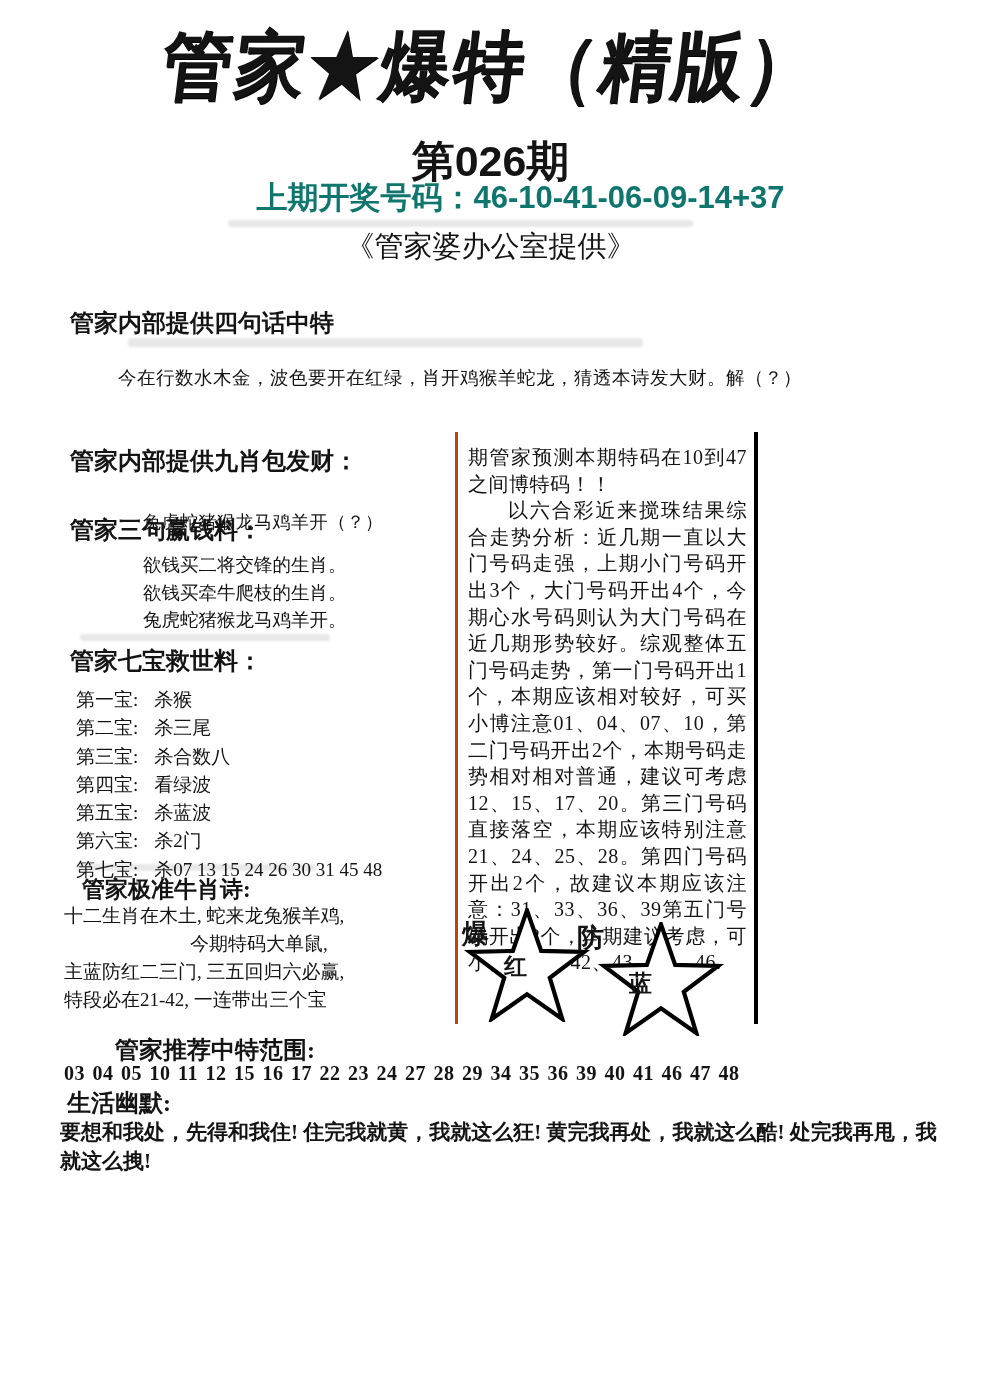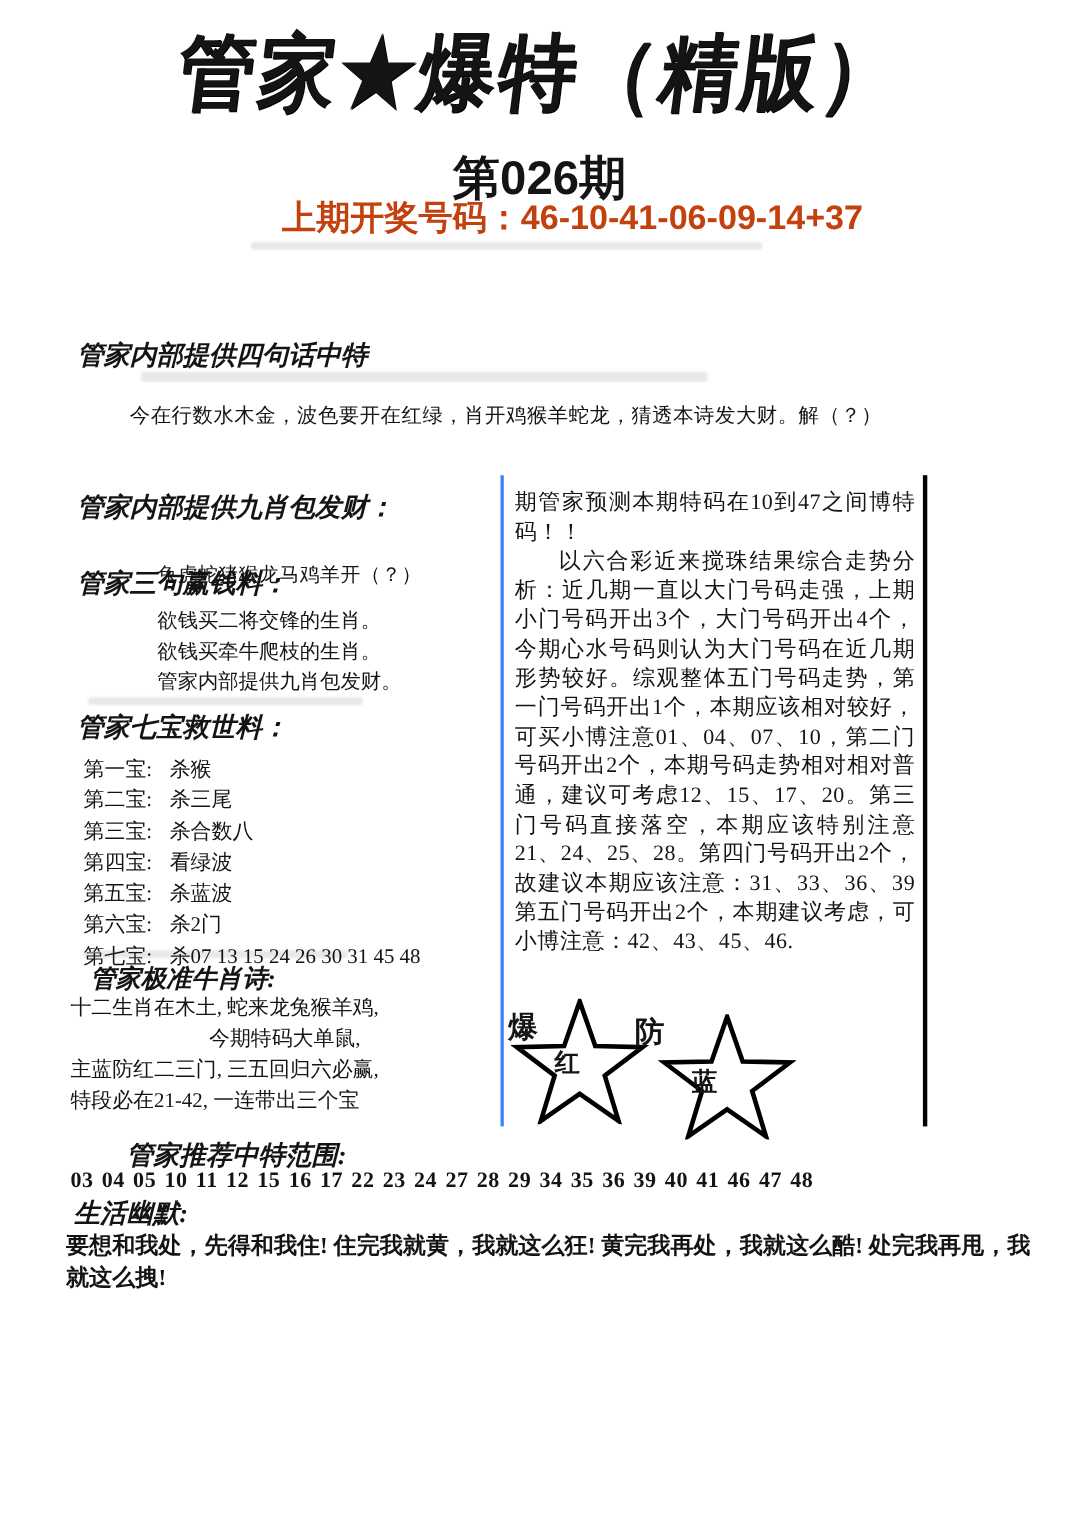--- a/index.html
+++ b/index.html
@@ -9,24 +9,24 @@
   }
   .abs{position:absolute;white-space:nowrap;}
   
   .main-title{
     left:0;top:20px;width:100%;text-align:center;
     font-size:70px;font-weight:900;letter-spacing:3px;
     transform:skewX(-7deg) scaleY(1.08);transform-origin:center;
     text-shadow:1px 1px 0 #000;
   }
   .issue{left:0;top:133px;width:100%;text-align:center;font-size:43px;font-weight:bold;font-family:"Liberation Sans","DejaVu Sans",sans-serif;}
-  .draw{left:60px;top:177px;width:921px;text-align:center;font-size:31px;font-weight:bold;color:#c2410c;font-family:"Liberation Sans","DejaVu Sans",sans-serif;}
+  .draw{left:60px;top:177px;width:921px;text-align:center;font-size:31px;font-weight:bold;color:#0f766e;font-family:"Liberation Sans","DejaVu Sans",sans-serif;}
   .provider{left:0;top:227px;width:100%;text-align:center;font-size:29px;}
   
-  .h{font-size:24px;font-weight:bold;font-style:italic;}
+  .h{font-size:24px;font-weight:bold;}
   .h-s1{left:70px;top:307px;}
   .h-s2{left:70px;top:409px;margin-top:36px;}
   .h-s3{left:70px;top:514px;}
   .h-s4{left:70px;top:645px;}
   .h-poem{left:82px;top:874px;font-size:23px;}
   .h-rec{left:67px;top:1034px;margin-left:48px;}
   .h-humor{left:67px;top:1087px;}
   
   .body-line{font-size:18.5px;letter-spacing:.5px;}
   .four-line{left:118px;top:365px;}
@@ -35,22 +35,22 @@
   .tips .tip{font-size:18.5px;line-height:27.5px;}
   .treasures{left:76px;top:686px;}
   .treasure-row{display:flex;gap:16px;font-size:19px;line-height:28.3px;}
   .poem-line{font-size:19px;}
   .poem-1{left:64px;top:903px;}
   .poem-2{left:190px;top:931px;}
   .poem-3{left:64px;top:959px;}
   .poem-4{left:64px;top:987px;}
   
   .analysis-box{
-    position:absolute;left:455px;top:432px;width:388px;height:592px;
-    border-left:3px solid #3b82f6;border-right:4px solid #000;
+    position:absolute;left:455px;top:432px;width:303px;height:592px;
+    border-left:3px solid #c2410c;border-right:4px solid #000;
     padding:12px 7px 0 10px;box-sizing:border-box;
   }
   .analysis-box p{
     margin:0;font-size:20px;line-height:26.6px;text-align:justify;
     text-justify:inter-character;letter-spacing:.5px;white-space:normal;
   }
   .analysis-box p.indent{text-indent:2em;}
   
   .star-label{font-size:27px;font-weight:bold;}
   .star-inner{font-size:23px;font-weight:bold;}
@@ -61,37 +61,38 @@
   .smudge{position:absolute;background:rgba(95,95,95,.14);filter:blur(1px);border-radius:3px;}
 </style>
 </head>
 <body>
 
 <div class="page">
 
   <div class="abs main-title">管家★爆特（精版）</div>
   <div class="abs issue">第026期</div>
   <div class="abs draw">上期开奖号码：46-10-41-06-09-14+37</div>
+  <div class="abs provider">《管家婆办公室提供》</div>
 
   <div class="smudge" style="left:228px;top:220px;width:465px;height:7px;"></div>
   <div class="smudge" style="left:128px;top:338px;width:515px;height:9px;"></div>
   <div class="smudge" style="left:80px;top:634px;width:250px;height:7px;"></div>
   <div class="smudge" style="left:76px;top:864px;width:240px;height:7px;"></div>
 
   <div class="abs h h-s1">管家内部提供四句话中特</div>
   <div class="abs body-line four-line">今在行数水木金，波色要开在红绿，肖开鸡猴羊蛇龙，猜透本诗发大财。解（？）</div>
 
   <div class="abs h h-s2">管家内部提供九肖包发财：</div>
   <div class="abs body-line nine-line">兔虎蛇猪猴龙马鸡羊开（？）</div>
 
   <div class="abs h h-s3">管家三句赢钱料：</div>
   <div class="abs tips">
     <div class="tip">欲钱买二将交锋的生肖。</div>
     <div class="tip">欲钱买牵牛爬枝的生肖。</div>
-    <div class="tip">管家内部提供九肖包发财。</div>
+    <div class="tip">兔虎蛇猪猴龙马鸡羊开。</div>
   </div>
 
   <div class="abs h h-s4">管家七宝救世料：</div>
   <div class="abs treasures">
     <div class="treasure-row">
       <span>第一宝:</span>
       <span>杀猴</span>
     </div>
     <div class="treasure-row">
       <span>第二宝:</span>

